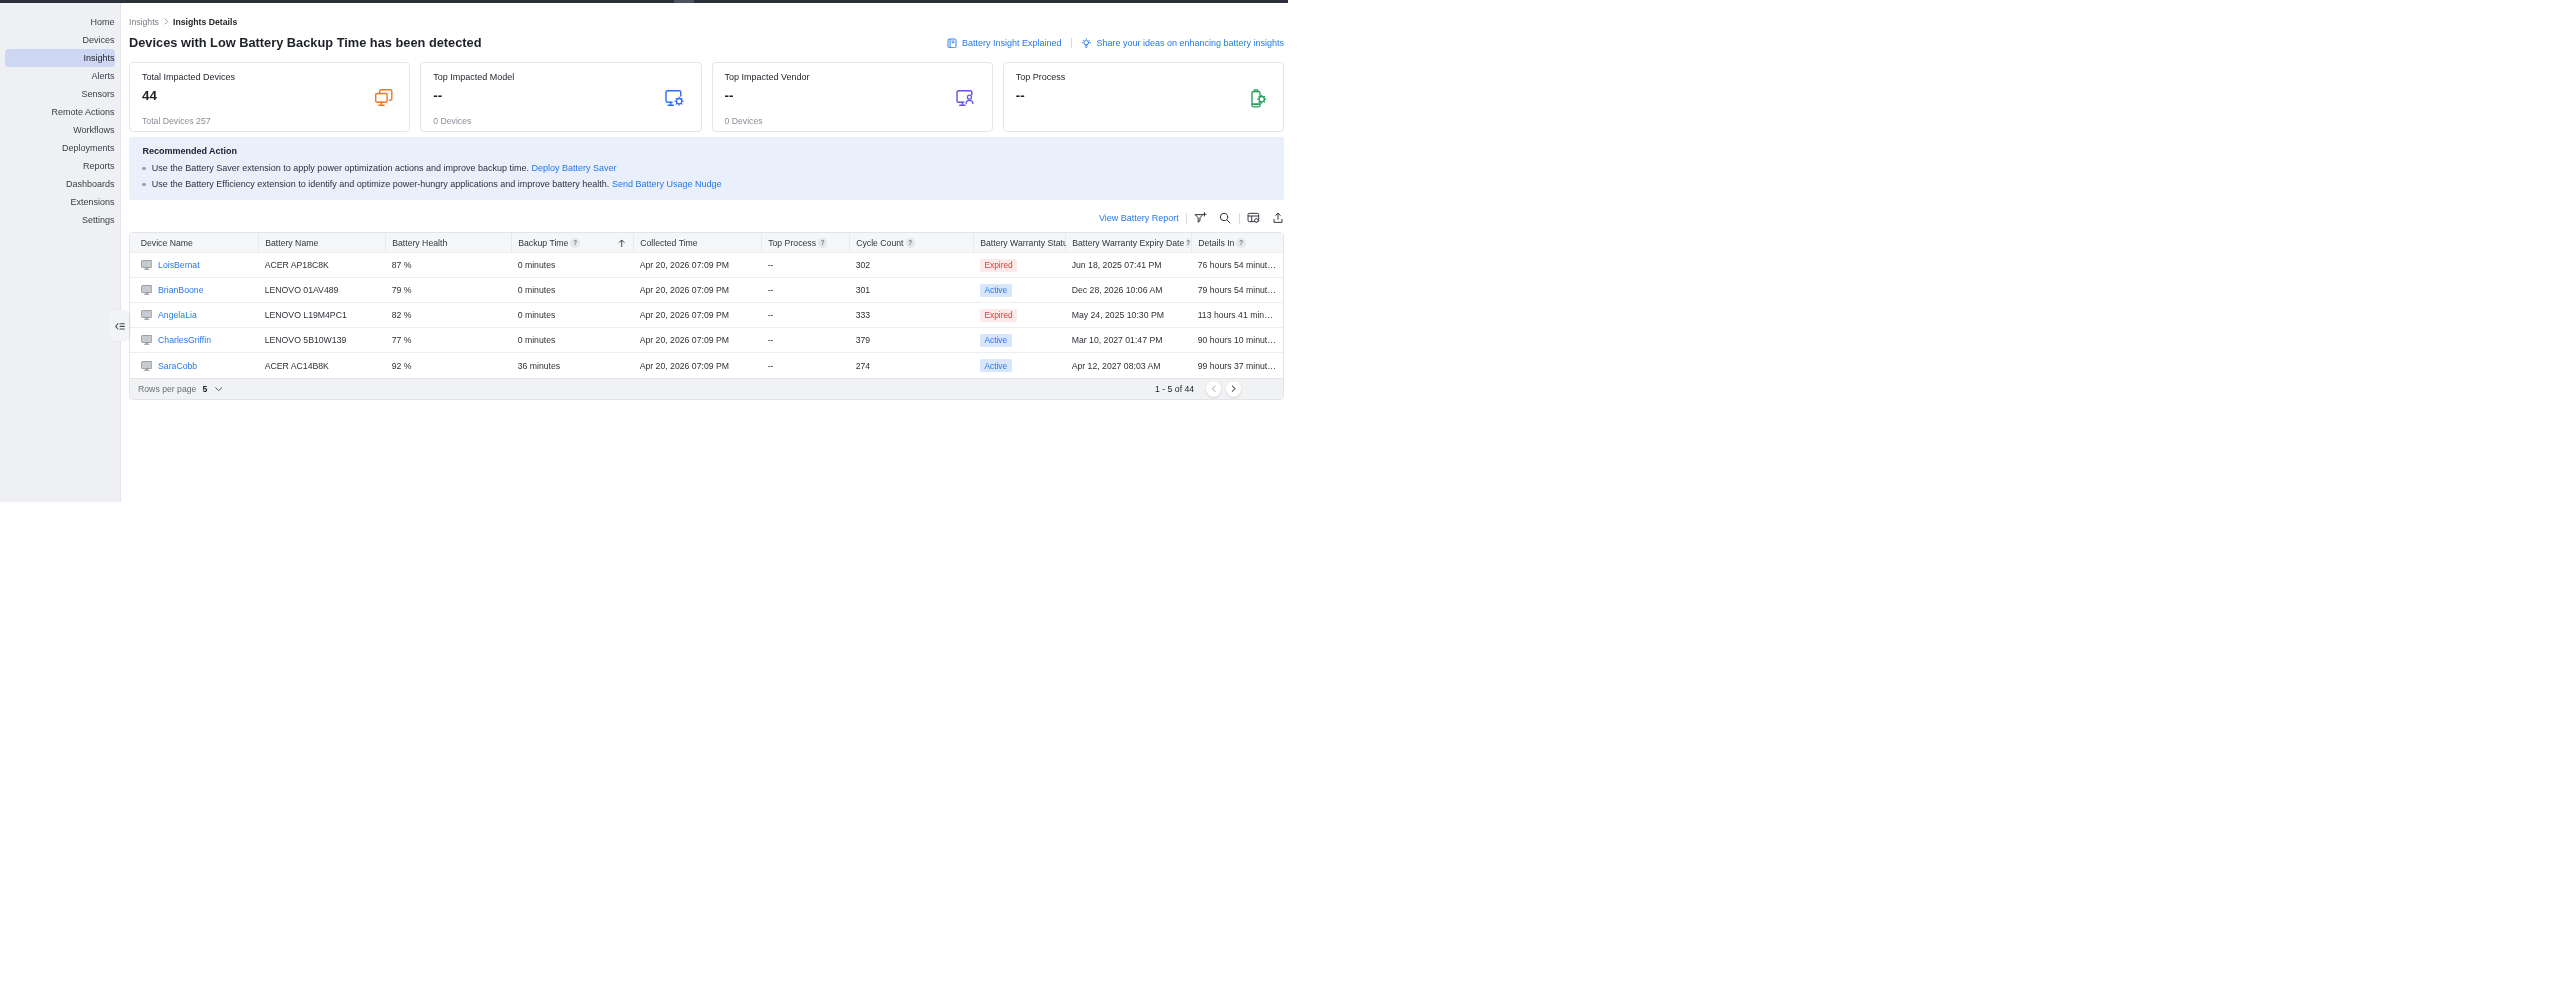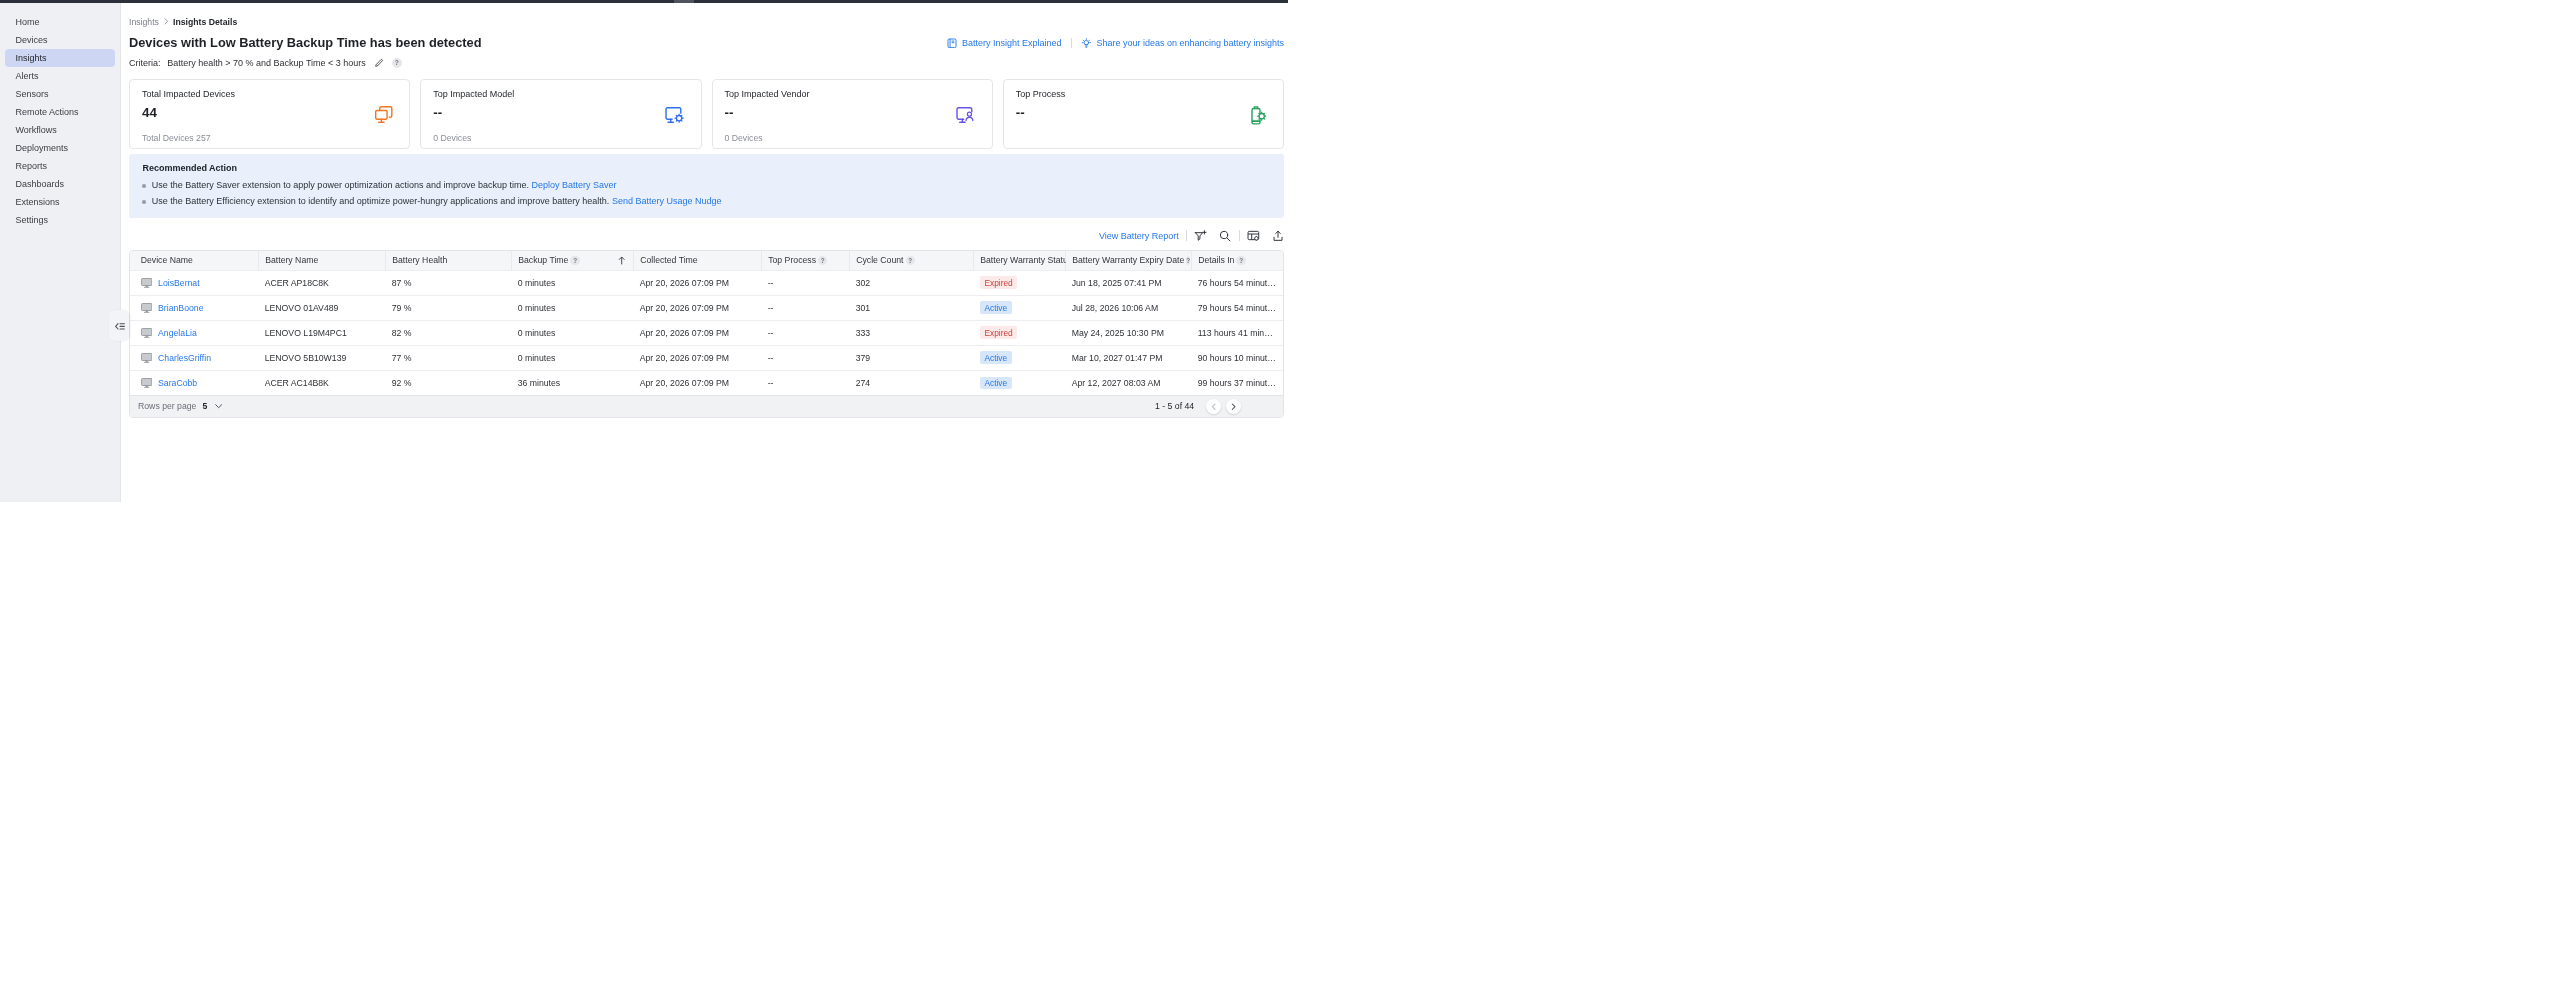--- a/index.html
+++ b/index.html
@@ -7,21 +7,21 @@
 
   .topbar { height:3.4px; background:#2c303a; position:relative; }
   .topbar-seg { position:absolute; left:674px; top:0; width:20px; height:3.4px; background:#4e535f; }
 
   .app { display:flex; height:499px; }
 
   
   .sidebar { width:121px; background:#eef0f3; border-right:0.7px solid #e3e5e9; position:relative; flex-shrink:0; }
   .nav { padding-top:9.4px; }
   .nav-item { height:18px; line-height:18px; margin:0 5.4px; padding-left:10px; border-radius:4px;
-              font-size:9px; color:#393d44; cursor:pointer; white-space:nowrap; }
+              font-size:9px; color:#393d44; cursor:pointer; white-space:nowrap;text-align:right; }
   .nav-item.active { background:#cdd7f4; color:#23262c; }
   .collapse-tab { position:absolute; top:307px; right:-8.7px; width:20px; height:31px; background:#f3f4f7;
                   border-radius:6.7px; box-shadow:1.3px 0 2.7px rgba(0,0,0,.07); display:flex; align-items:center;
                   justify-content:flex-end; padding-right:3.4px; cursor:pointer; }
 
   
   .content { flex:1; padding:0 4px 0 8px; }
 
   .breadcrumb { margin-top:13.4px; display:flex; align-items:center; font-size:8.7px; color:#7a7e86; }
   .breadcrumb .crumb { cursor:pointer; }
@@ -172,30 +172,20 @@
                 <line x1="12.8" y1="3.2" x2="12" y2="4"></line>
                 <line x1="1.8" y1="7" x2="2.9" y2="7"></line>
                 <line x1="14.2" y1="7" x2="13.1" y2="7"></line>
             </svg>
           </span>
           <span>Share your ideas on enhancing battery insights</span>
         </span>
       </div>
     </div>
 
-    <div class="criteria">
-      <span class="lbl">Criteria:</span>
-      <span>Battery health &gt; 70 % and Backup Time &lt; 3 hours</span>
-      <span class="icon-btn pencil">
-        <svg width="10" height="10" viewBox="0 0 15 15" fill="none" stroke="#3a3e45" stroke-width="1.3" stroke-linejoin="round">
-          <path d="M2.5 12.5 L3 10.2 L10.3 2.6 a1.3 1.3 0 0 1 1.9 0 a1.4 1.4 0 0 1 0 2 L4.9 12.1 L2.5 12.5 z"></path>
-        </svg>
-      </span>
-      <span class="help-dot">?</span>
-    </div>
 
     <div class="cards">
       <div class="card">
         <div class="card-title">Total Impacted Devices</div>
         <div class="card-value">44</div>
         <div class="card-sub">Total Devices 257</div>
         <span class="card-icon">
           <svg width="21.5" height="21" viewBox="0 0 32 31" fill="none" stroke="#f4741f" stroke-width="2.1" stroke-linecap="round" stroke-linejoin="round">
             <path d="M10 8 V4.5 a2 2 0 0 1 2 -2 H26 a2 2 0 0 1 2 2 V16 a2 2 0 0 1 -2 2 H24.5"></path>
             <rect x="4" y="8" width="17" height="13" rx="2"></rect>
@@ -416,21 +406,21 @@
                   <span class="device-link">BrianBoone</span>
                 </span>
               </td>
             <td>LENOVO 01AV489</td>
             <td>79 %</td>
             <td>0 minutes</td>
             <td>Apr 20, 2026 07:09 PM</td>
             <td>--</td>
             <td>301</td>
             <td><span class="badge active">Active</span></td>
-            <td>Jul 28, 2026 10:06 AM</td>
+            <td>Dec 28, 2026 10:06 AM</td>
             <td>79 hours 54 minutes</td>
           </tr>
           <tr>
             <td class="first">
                 <span class="device-cell">
                   <span>
                     <svg width="11.4" height="10" viewBox="0 0 17 15">
                       <rect x="0.75" y="0.75" width="15.5" height="10.5" rx="1.2" fill="#c7cacf" stroke="#8d9197" stroke-width="1.2"></rect>
                       <rect x="6.7" y="11.3" width="3.6" height="2" fill="#8d9197"></rect>
                       <rect x="4.6" y="13.3" width="7.8" height="1.3" fill="#8d9197"></rect>

